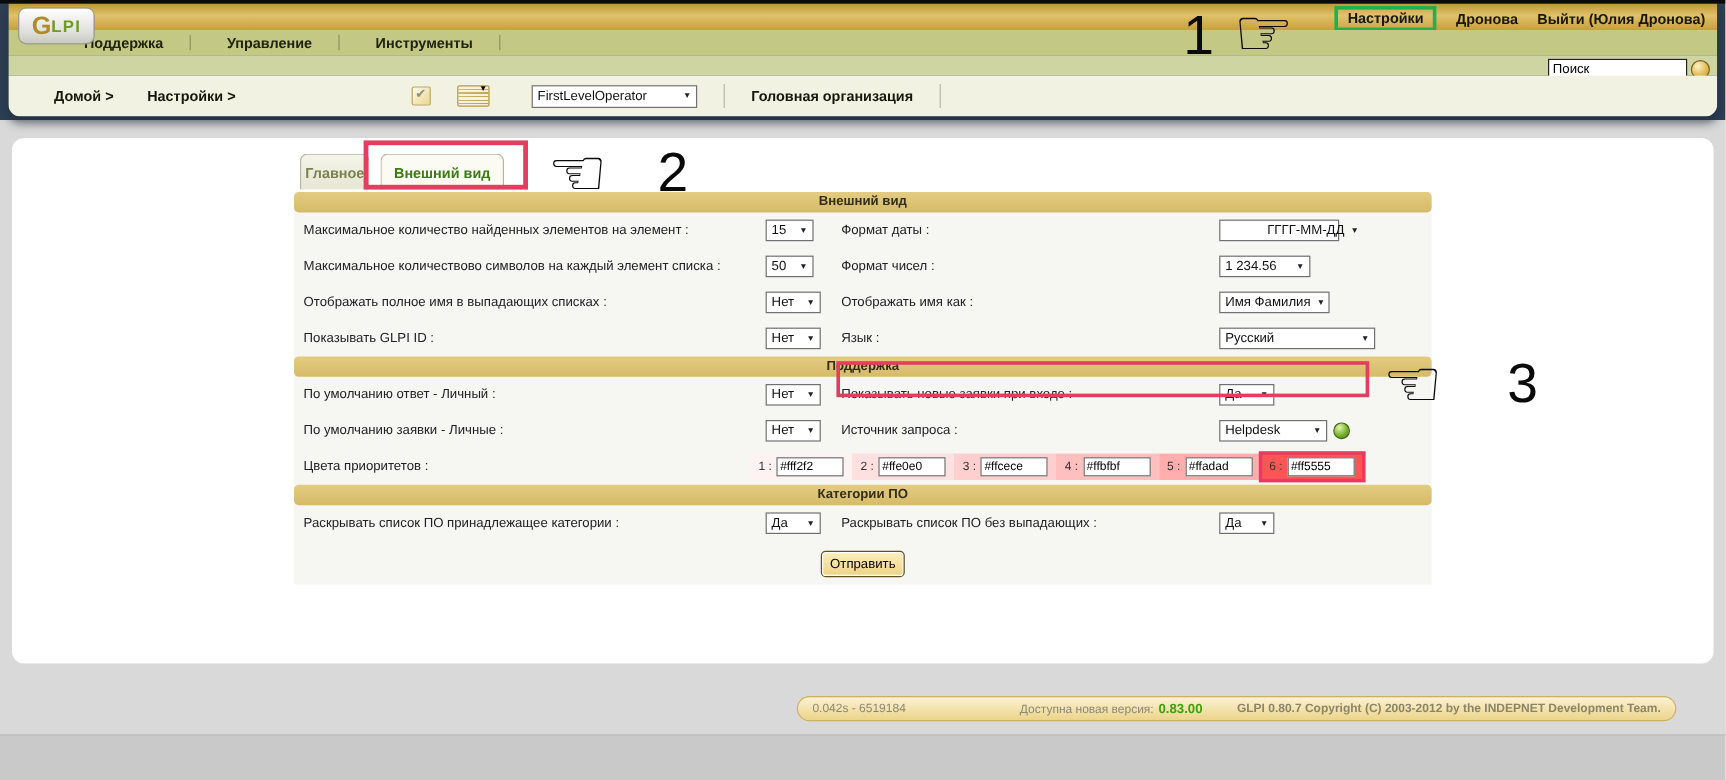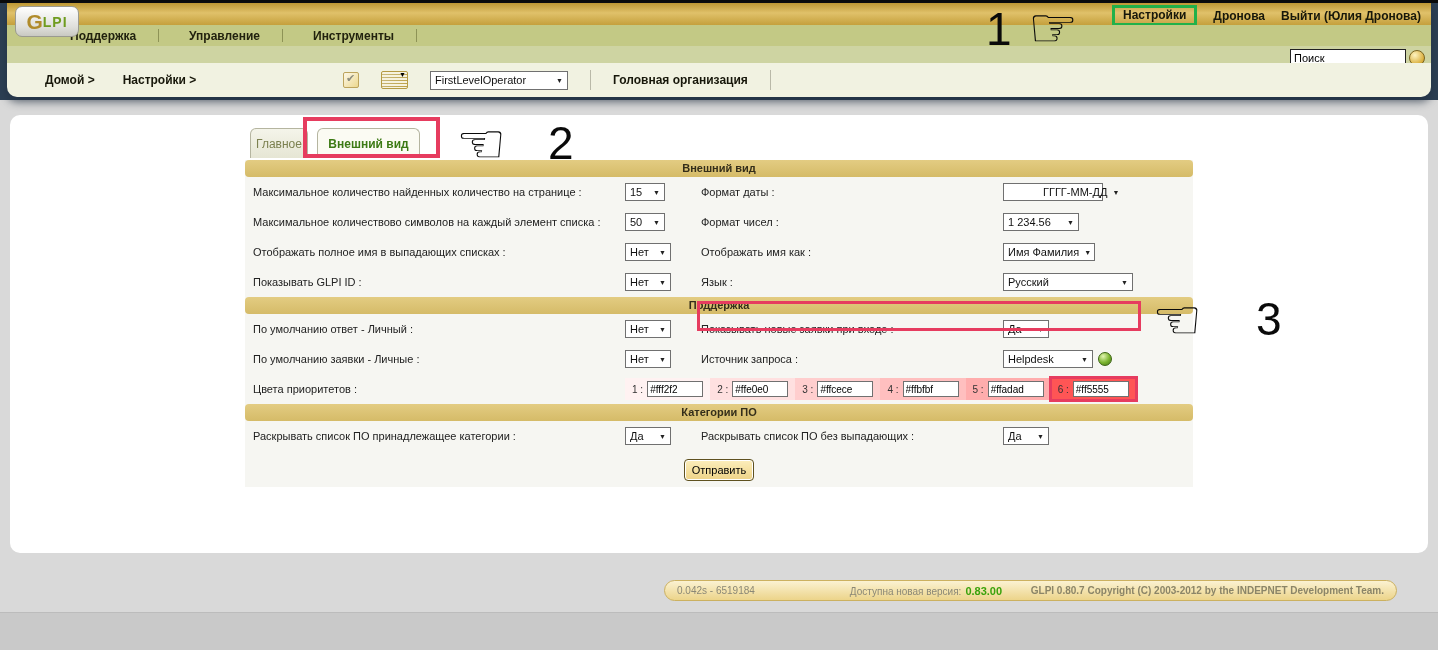--- a/index.html
+++ b/index.html
@@ -49,33 +49,33 @@
       repeating-linear-gradient(180deg, #f6f2df 0 2px, rgba(160,140,60,.55) 2px 3px),
       linear-gradient(135deg,#fdf6da,#dfb84e);
     background-blend-mode:normal; cursor:pointer; }
   .icon-list::after { content:"▼"; position:absolute; right:1px; top:-1px; font-size:7px; color:#000; }
   .vsep { width:1px; height:20px; background:#b9b9a8; }
   .entity { font-size:12px; font-weight:bold; color:#17170a; }
 
   
   .fselect { display:inline-flex; align-items:center; justify-content:space-between;
     border:1px solid #707070; background:#fff; height:18px; padding:0 4px; gap:5px;
-    font-size:11px; color:#111; cursor:pointer; white-space:nowrap; }
+    font-size:11px; color:#111; cursor:pointer; white-space:nowrap;margin-left:13px; }
   .fselect::after { content:"▼"; font-size:7px; color:#222; }
   .sw-xs{width:28px;} .sw-s{width:40px;} .sw-net{width:46px;} .sw-da{width:46px;}
   .sw-date{width:100px;padding-left:39px;} .sw-num{width:76px;} .sw-name{width:92px;}
   .sw-lang{width:130px;} .sw-help{width:90px;} .sw-profile{width:138px; height:19px;}
 
   
   .content-panel { position:absolute; left:10px; top:115px; width:1418px; height:438px;
     background:#ffffff; border-radius:10px; }
 
   .tab { position:absolute; top:13px; height:30px; border:1px solid #b5b5a0; border-bottom:none;
     border-radius:6px 6px 0 0; display:flex; align-items:center; justify-content:center;
-    font-size:12px; cursor:pointer; }
+    font-size:12px; cursor:pointer;font-weight:bold; }
   .tab-inactive { left:240px; width:58px; background:linear-gradient(#f4f4ea,#e6e6d4);
     color:#7c8150; }
   .tab-active { left:307px; width:103px; background:#fbfbf3; color:#3c7a14; font-weight:bold; }
 
   .form { position:absolute; left:235px; top:45px; width:948px; background:#f6f6f2; padding-bottom:6px; }
   .sec-header { height:17px; border-radius:4px; background:linear-gradient(#e3cc82,#d5bb68);
     text-align:center; font-size:11px; font-weight:bold; color:#342e1a; line-height:17px; }
   .frow { display:grid; grid-template-columns:372px 76px 302px 198px; align-items:center;
     height:30px; padding-left:8px; font-size:11px; color:#222; }
   .frow .lbl { padding-right:6px; }
@@ -171,21 +171,21 @@
 
   <div class="content-panel">
     <div class="tab tab-inactive">Главное</div>
     <div class="tab tab-active">Внешний вид</div>
 
     <div class="form">
 
       <div class="sec-header">Внешний вид</div>
 
       <div class="frow">
-        <span class="lbl">Максимальное количество найденных количество на странице :</span>
+        <span class="lbl">Максимальное количество найденных элементов на элемент :</span>
         <span class="cell-sel">
             <span class="fselect sw-s">
               <span>15</span>
             </span>
           </span>
         <span class="lbl">Формат даты :</span>
         <span class="cell-sel">
             <span class="fselect sw-date">
               <span>ГГГГ-ММ-ДД</span>
             </span>

